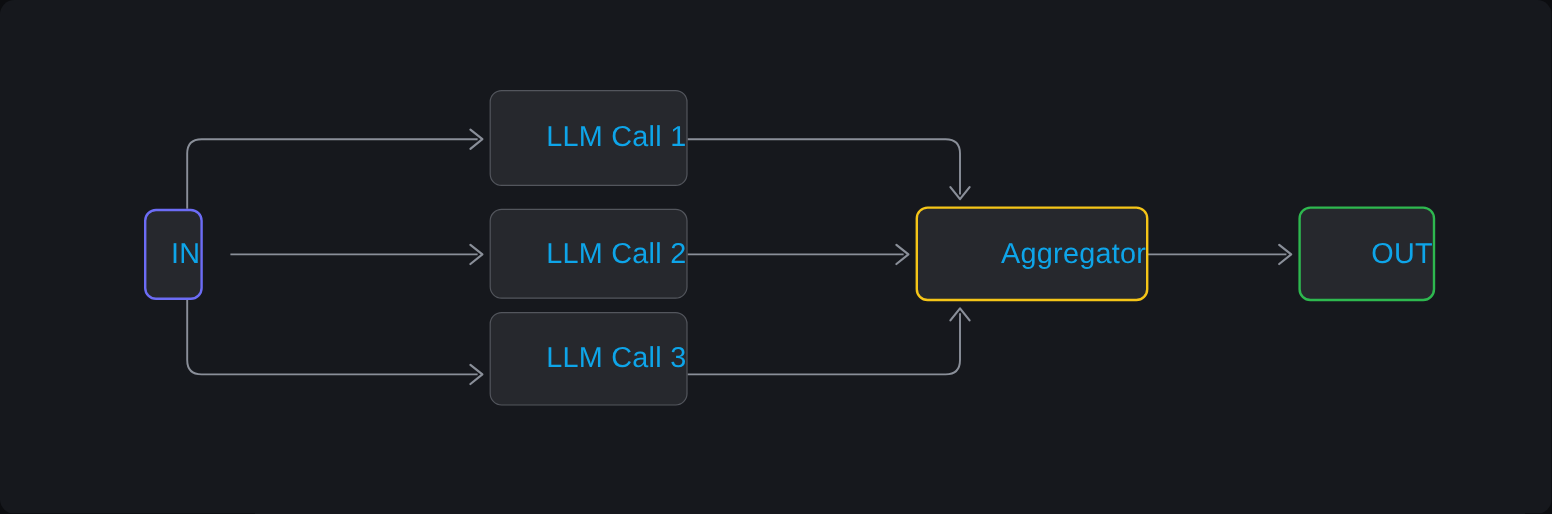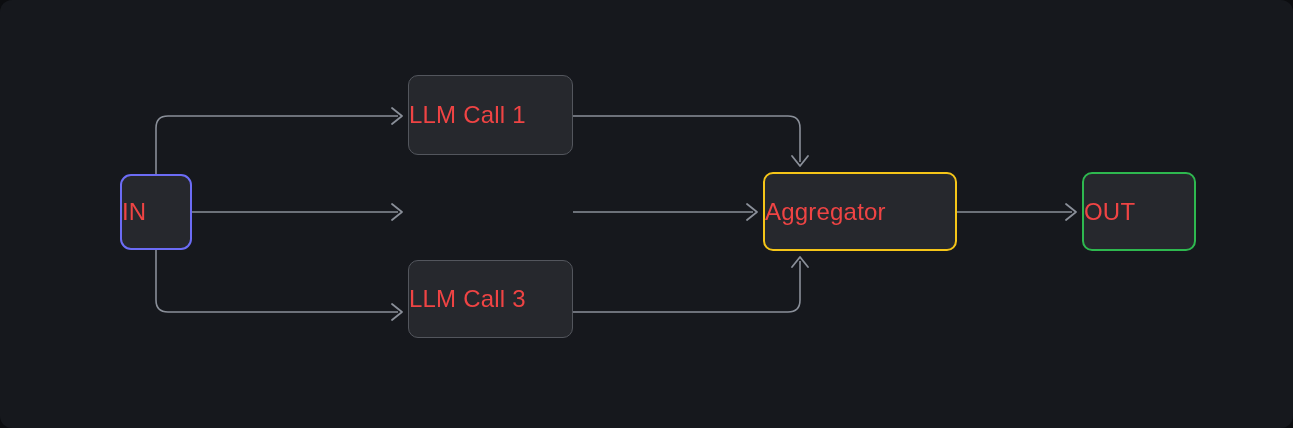--- a/index.html
+++ b/index.html
@@ -27,24 +27,24 @@
     left: 0;
     top: 0;
     width: 1293px;
     height: 428px;
   }
   .node {
     position: absolute;
     box-sizing: border-box;
     display: flex;
     align-items: center;
-    justify-content: flex-start;
+    justify-content: flex-end;
     background: #26282d;
     border-radius: 10px;
-    color: #ef4444;
+    color: #0ea5e9;
     font-size: 24px;
     font-weight: 400;
     letter-spacing: 0.2px;
     line-height: 1;
     white-space: nowrap;
     user-select: none;
   }
   .node.io {
     border-width: 2px;
     border-style: solid;
@@ -56,21 +56,21 @@
   .node.accent {
     border-width: 2px;
     border-style: solid;
     background: #26282d;
   }
   .node-label {
     pointer-events: none;
   }
 
   
-  #node-in      { left: 120px; top: 174px; width: 72px;  height: 76px; border-color: #6c6cf5; border-radius: 11px; }
+  #node-in      { left: 120px; top: 174px; width: 49px;  height: 76px; border-color: #6c6cf5; }
   #node-llm-1   { left: 408px; top: 75px;  width: 165px; height: 80px; }
   #node-llm-2   { left: 408px; top: 174px; width: 165px; height: 75px; }
   #node-llm-3   { left: 408px; top: 260px; width: 165px; height: 78px; }
   #node-agg     { left: 763px; top: 172px; width: 194px; height: 79px; border-color: #f5c518; }
   #node-out     { left: 1082px;top: 172px; width: 114px;  height: 79px; border-color: #2eb84f; }
 </style>
 </head>
 <body>
 
 <div id="canvas">
@@ -100,20 +100,23 @@
   </svg>
 
   <div class="node io" id="node-in">
     <span class="node-label">IN</span>
   </div>
 
   <div class="node step" id="node-llm-1">
     <span class="node-label">LLM Call 1</span>
   </div>
 
+  <div class="node step" id="node-llm-2">
+    <span class="node-label">LLM Call 2</span>
+  </div>
 
   <div class="node step" id="node-llm-3">
     <span class="node-label">LLM Call 3</span>
   </div>
 
   <div class="node accent" id="node-agg">
     <span class="node-label">Aggregator</span>
   </div>
 
   <div class="node io" id="node-out">

